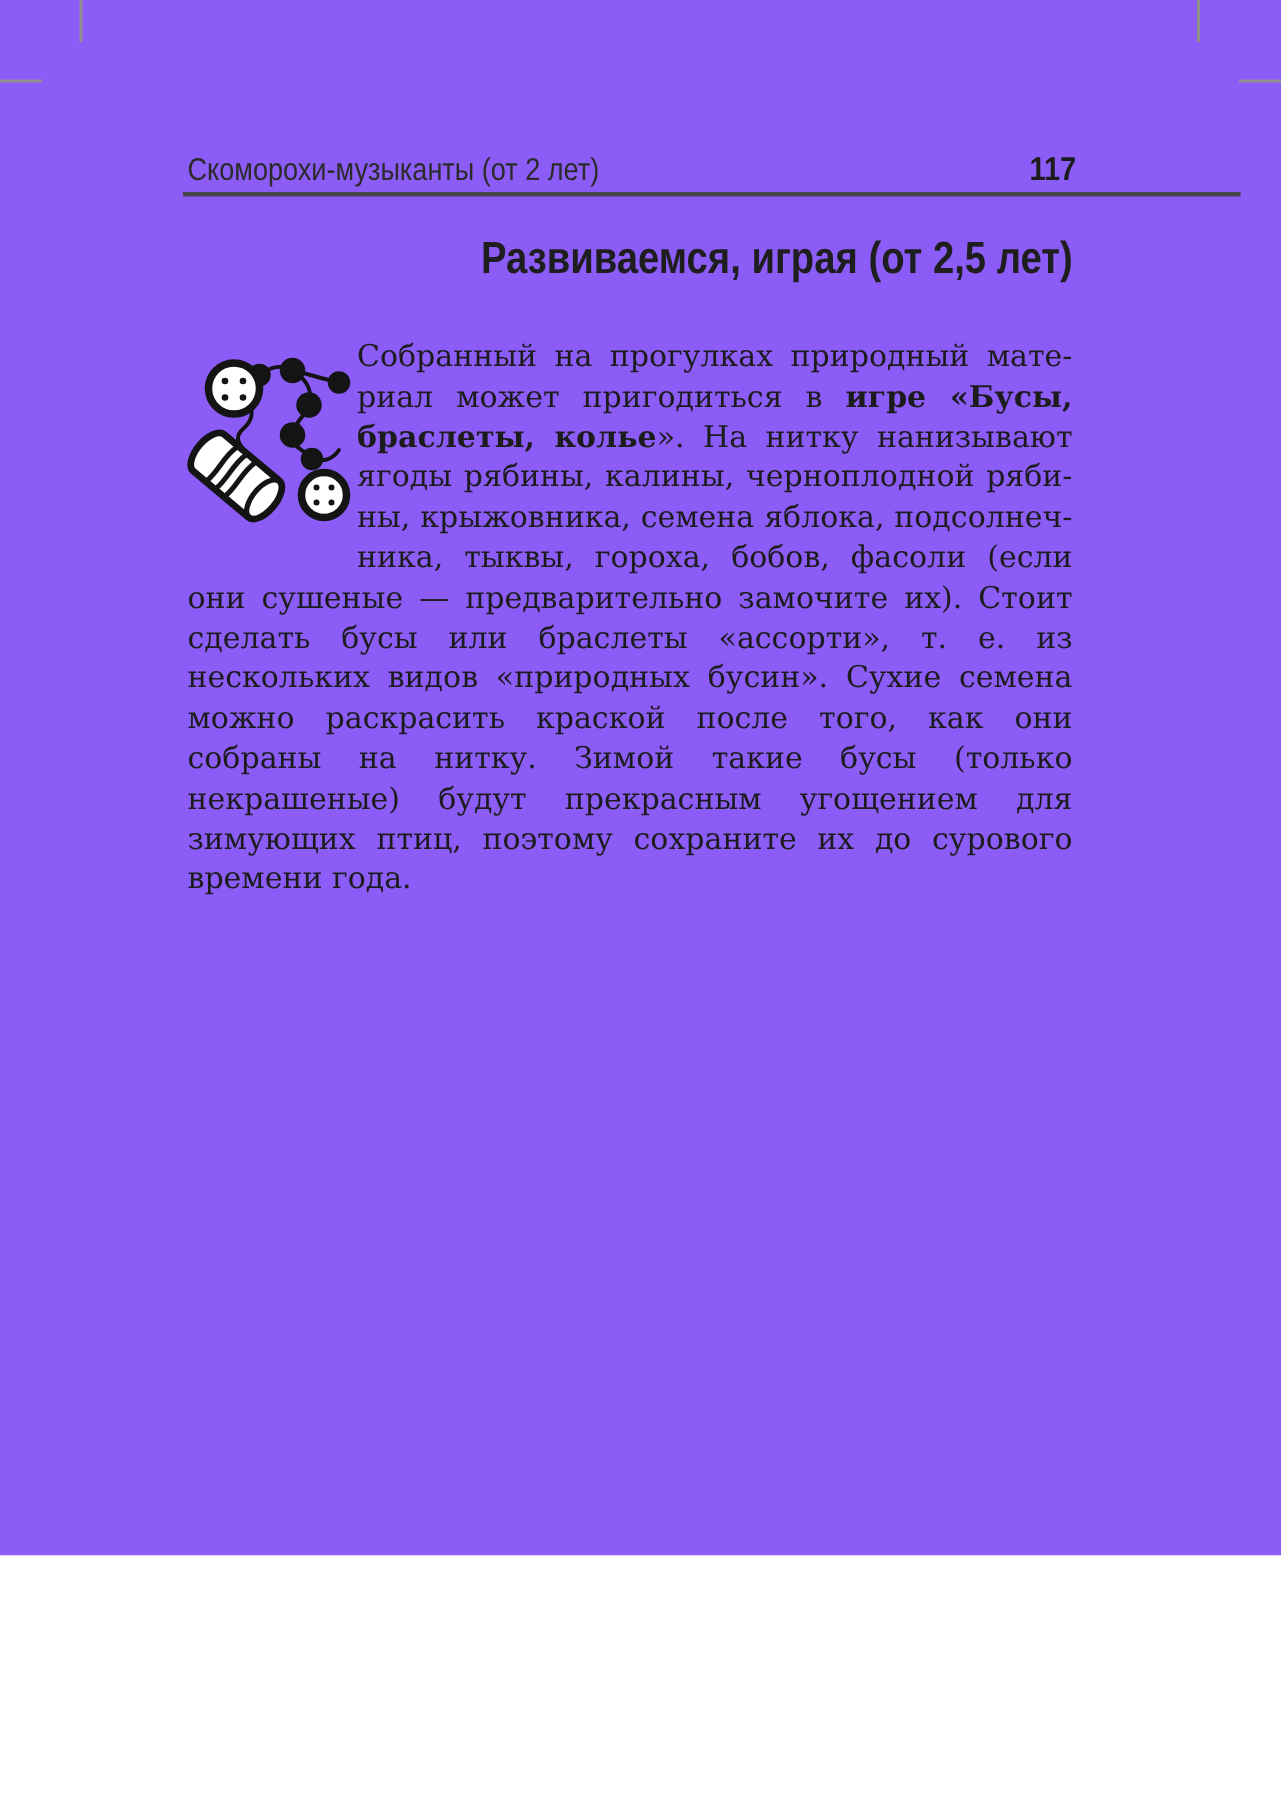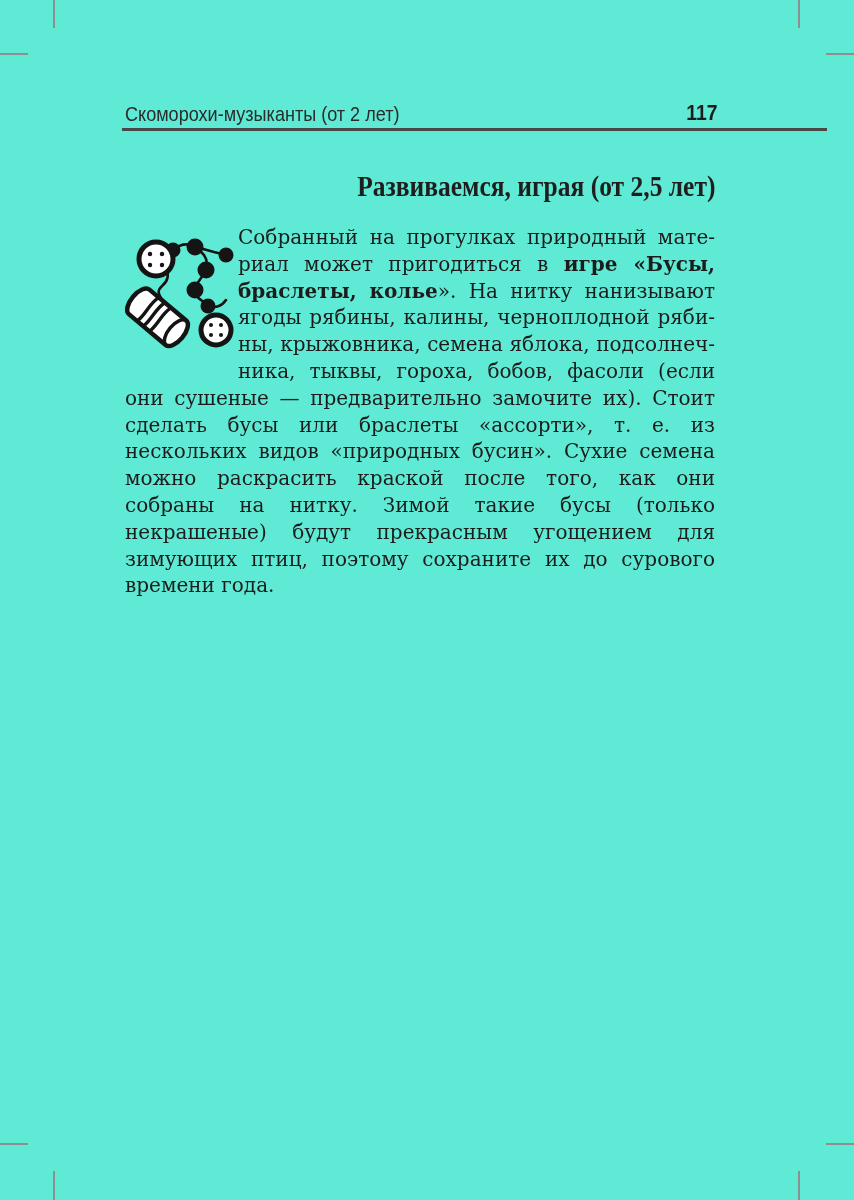--- a/index.html
+++ b/index.html
@@ -1,20 +1,20 @@
 <!DOCTYPE html>
 <html><head>
 <meta charset="utf-8">
 <style>
   html, body { margin: 0; padding: 0; background: #ffffff; }
   .page {
     position: relative;
     width: 854px;
-    height: 1200px;
-    background: #5eead4;
+    height: 1037px;
+    background: #8b5cf6;
     overflow: hidden;
     font-family: "Liberation Sans", sans-serif;
   }
   
   .crop { position: absolute; background: #8f8f8f; }
   .crop.v { width: 2px; height: 28px; }
   .crop.h { width: 28px; height: 2px; }
   .crop.tl-v { left: 53px; top: 0; }
   .crop.tl-h { left: 0; top: 53px; }
   .crop.tr-v { left: 798px; top: 0; }
@@ -52,24 +52,23 @@
   .header-rule {
     position: absolute;
     left: 122px; top: 128px;
     width: 705px; height: 3px;
     background: #474747;
   }
 
   
   .heading {
     position: absolute;
-    left: 125px; top: 169px;
+    left: 125px; top: 156px;
     width: 590px;
     text-align: right;
-    font-family: Liberation Serif, serif;
   }
   .heading > span {
     display: inline-block;
     font-size: 30px;
     font-weight: 700;
     color: #1e1e1e;
     transform: scaleX(0.85);
     transform-origin: right center;
     white-space: nowrap;
   }

